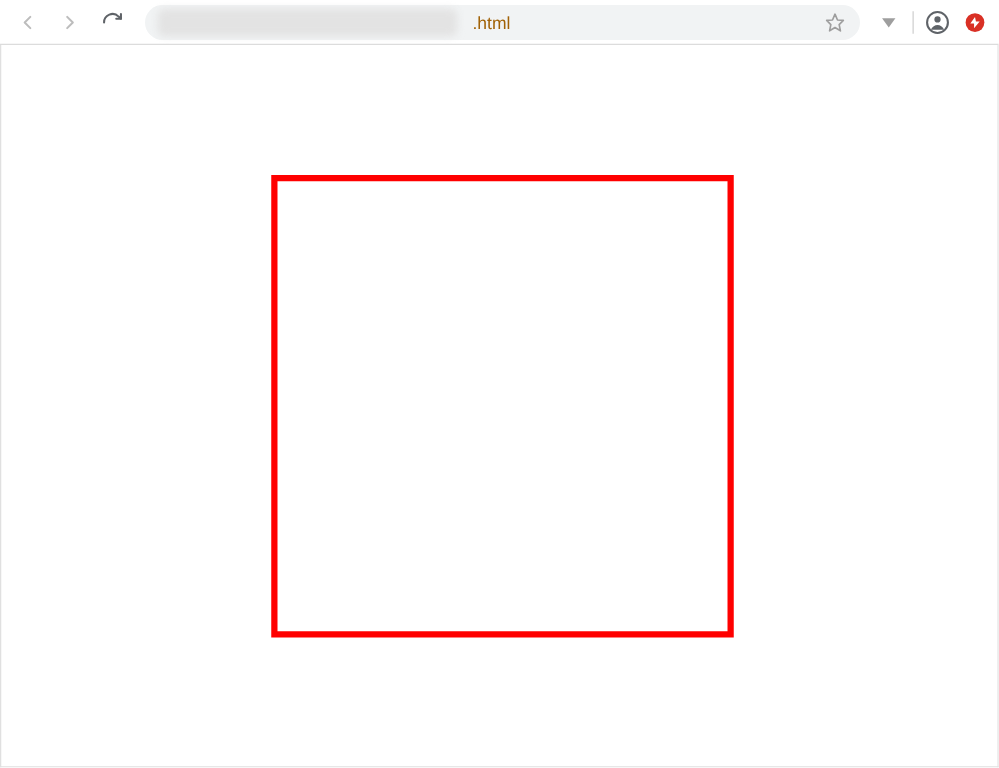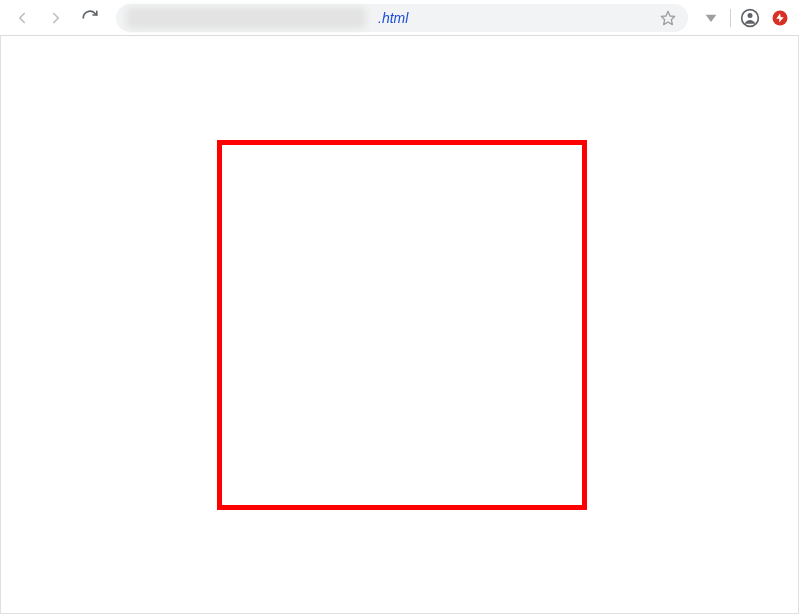--- a/index.html
+++ b/index.html
@@ -47,25 +47,24 @@
       position: absolute;
       left: 10px;
       top: 3px;
       height: 22px;
       width: 240px;
       background: #e3e3e3;
       filter: blur(3px);
       border-radius: 6px;
     }
     .omnibox-text {
-      color: #1d4ed8;
+      color: #a16207;
       font-size: 14px;
       margin-left: 250px;
       z-index: 1;
-      font-style: italic;
     }
     .omnibox-star {
       margin-left: auto;
       color: #9e9e9e;
       z-index: 1;
       display: flex;
       align-items: center;
     }
     .right-icons {
       display: flex;

